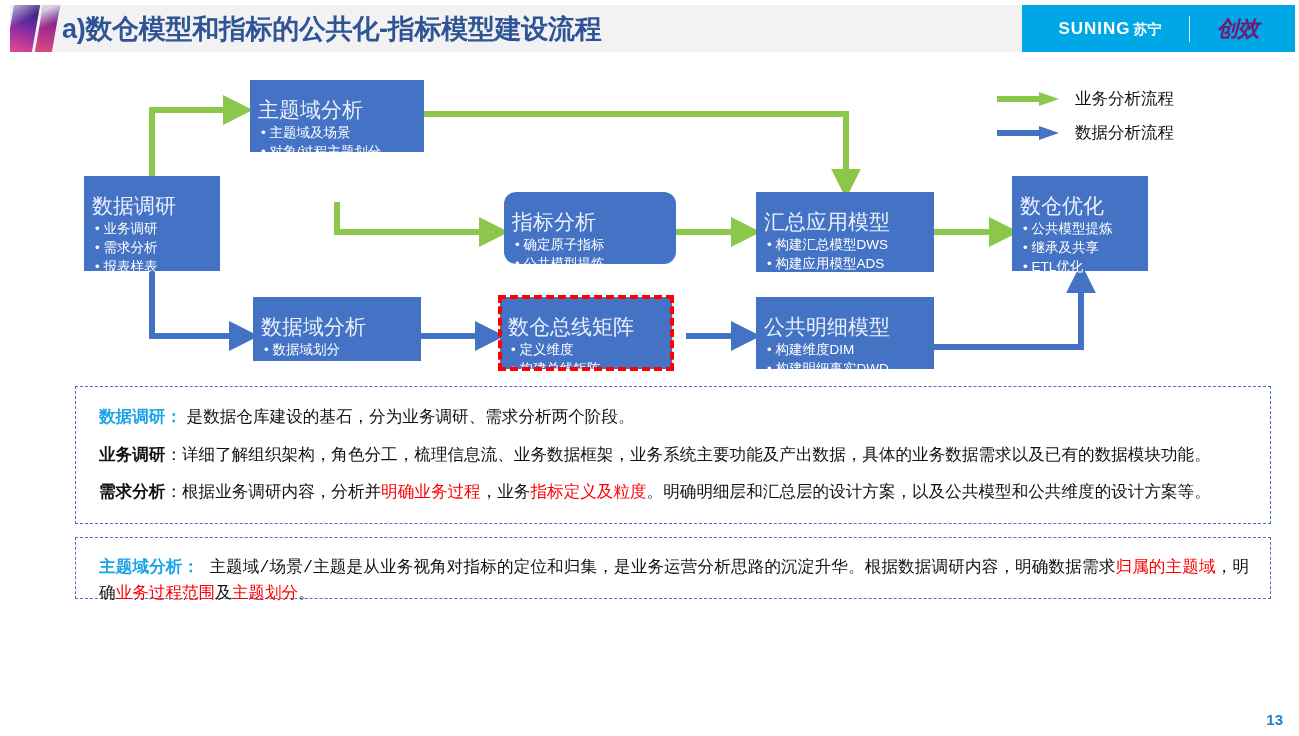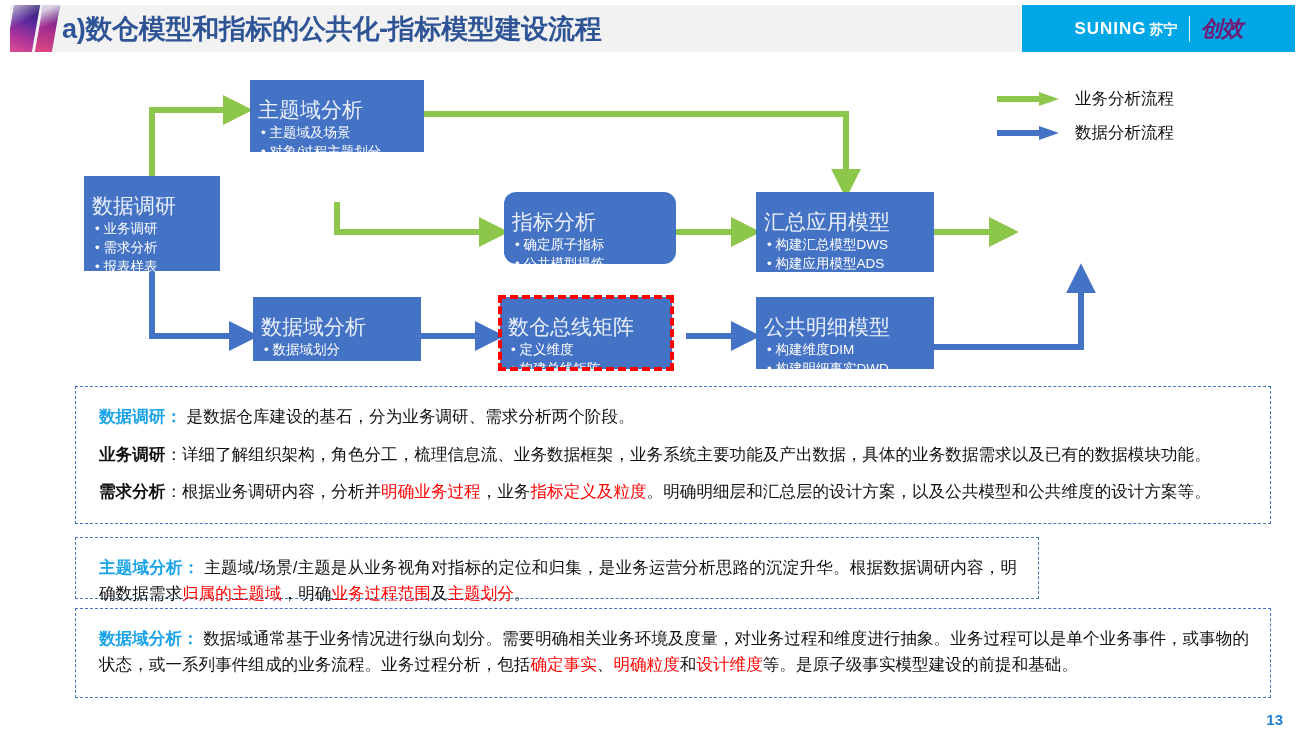--- a/index.html
+++ b/index.html
@@ -62,21 +62,21 @@
     white-space: nowrap;
   }
   .brand-block {
     position: absolute;
     left: 1022px; top: 5px;
     width: 273px; height: 47px;
     background: #00a7e6;
     display: flex;
     align-items: center;
     justify-content: center;
-    gap: 11px;
+    gap: 27px;
   }
   .brand-suning {
     color: #ffffff;
     font-size: 17px;
     font-weight: bold;
     letter-spacing: 1px;
   }
   .brand-suning .cn { font-size: 14px; letter-spacing: 0; margin-left: 3px; }
   .brand-sep {
     width: 1px; height: 26px; background: #ffffff; opacity: .85;
@@ -272,20 +272,26 @@
       <div class="n-item">构建汇总模型DWS</div>
       <div class="n-item">构建应用模型ADS</div>
     </div>
 
     <div class="node" style="left:756px; top:241px; width:178px; height:72px;">
       <div class="n-title">公共明细模型</div>
       <div class="n-item">构建维度DIM</div>
       <div class="n-item">构建明细事实DWD</div>
     </div>
 
+    <div class="node" style="left:1012px; top:120px; width:136px; height:95px;">
+      <div class="n-title">数仓优化</div>
+      <div class="n-item">公共模型提炼</div>
+      <div class="n-item">继承及共享</div>
+      <div class="n-item">ETL优化</div>
+    </div>
   </div>
 
   <div class="legend">
     <div class="legend-row">
       <svg class="legend-arrow" viewBox="0 0 66 16">
         <path d="M2,8 L48,8" stroke="#8cc64b" stroke-width="6" fill="none"></path>
         <path d="M44,1 L64,8 L44,15 z" fill="#8cc64b"></path>
       </svg>
       <span class="legend-label">业务分析流程</span>
     </div>
@@ -297,22 +303,19 @@
       <span class="legend-label">数据分析流程</span>
     </div>
   </div>
 
   <div class="note" style="left:75px; top:386px; width:1196px; height:138px;">
     <p><span class="lead">数据调研：</span><span> 是数据仓库建设的基石，分为业务调研、需求分析两个阶段。</span></p>
     <p><span class="sub">业务调研</span><span>：详细了解组织架构，角色分工，梳理信息流、业务数据框架，业务系统主要功能及产出数据，具体的业务数据需求以及已有的数据模块功能。</span></p>
     <p><span class="sub">需求分析</span><span>：根据业务调研内容，分析并</span><span class="hi">明确业务过程</span><span>，业务</span><span class="hi">指标定义及粒度</span><span>。明确明细层和汇总层的设计方案，以及公共模型和公共维度的设计方案等。</span></p>
   </div>
 
-  <div class="note" style="left:75px; top:537px; width:964px; height:62px;">
+  <div class="note" style="left:75px; top:537px; width:1196px; height:62px;font-family:Liberation Mono, monospace;">
     <p><span class="lead">主题域分析：</span><span> 主题域/场景/主题是从业务视角对指标的定位和归集，是业务运营分析思路的沉淀升华。根据数据调研内容，明确数据需求</span><span class="hi">归属的主题域</span><span>，明确</span><span class="hi">业务过程范围</span><span>及</span><span class="hi">主题划分</span><span>。</span></p>
   </div>
 
-  <div class="note" style="left:75px; top:608px; width:1196px; height:90px;">
-    <p><span class="lead">数据域分析：</span><span> 数据域通常基于业务情况进行纵向划分。需要明确相关业务环境及度量，对业务过程和维度进行抽象。业务过程可以是单个业务事件，或事物的状态，或一系列事件组成的业务流程。业务过程分析，包括</span><span class="hi">确定事实</span><span>、</span><span class="hi">明确粒度</span><span>和</span><span class="hi">设计维度</span><span>等。是原子级事实模型建设的前提和基础。</span></p>
-  </div>
 
   <div class="page-num">13</div>
 </div>
 
 </body></html>

